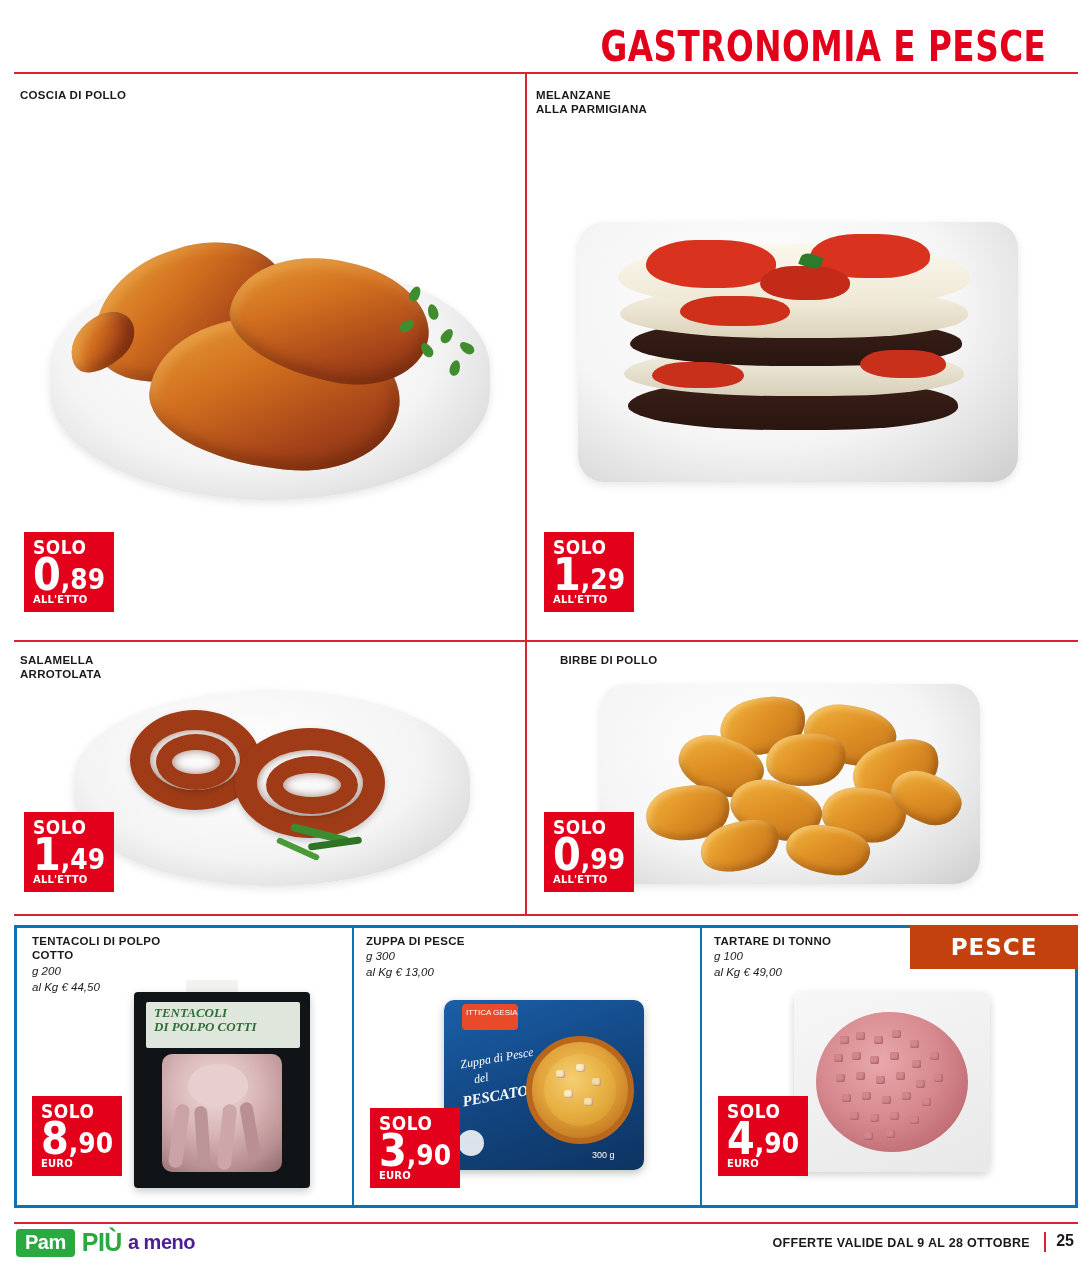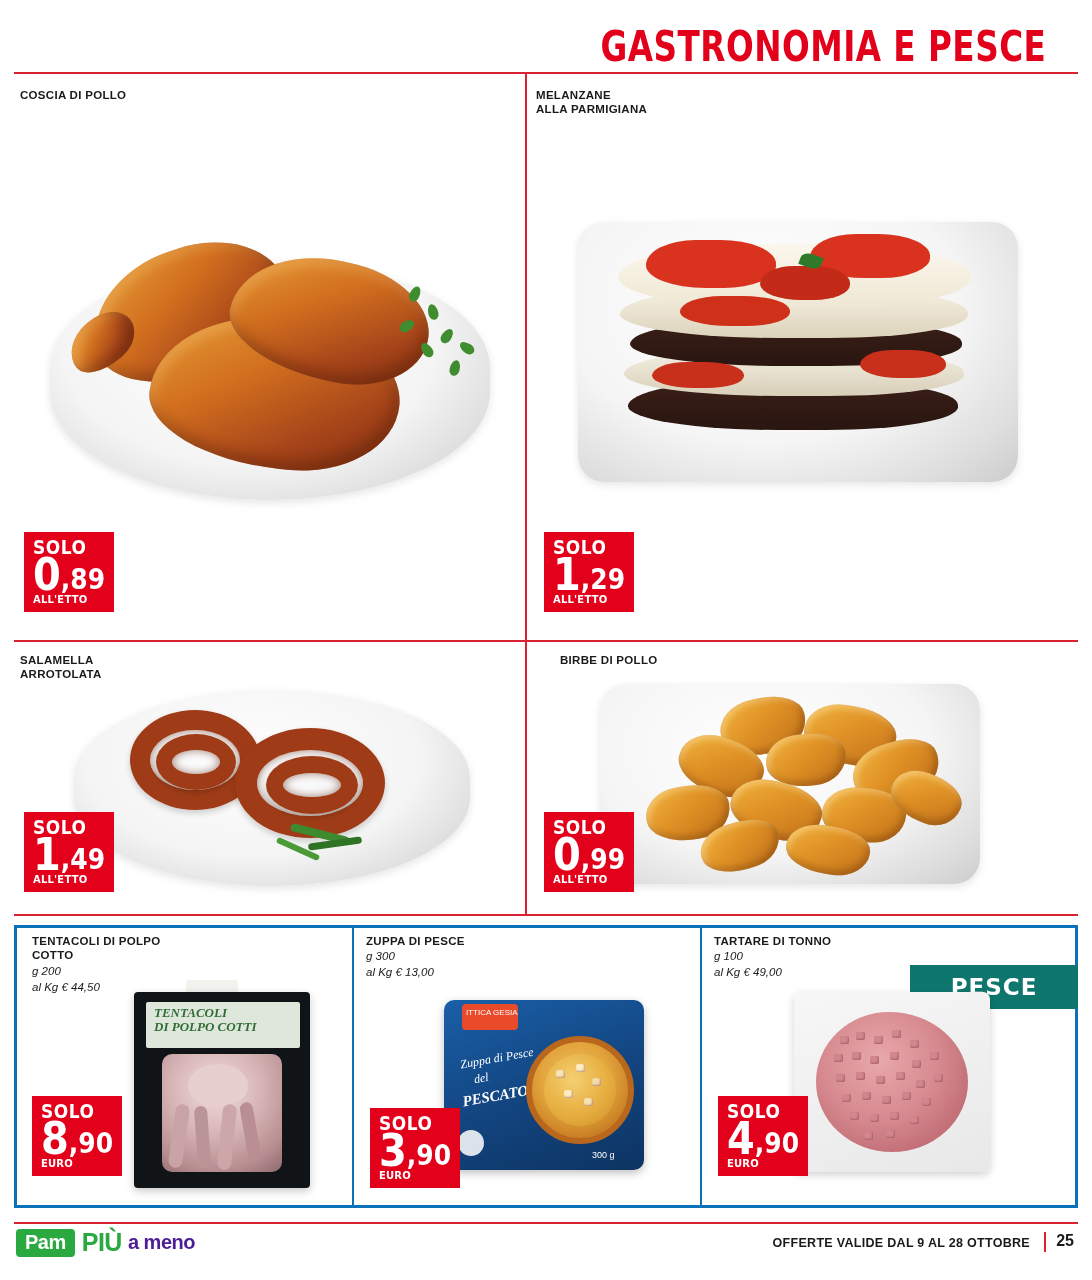--- a/index.html
+++ b/index.html
@@ -146,30 +146,29 @@
     width: 1064px;
     height: 283px;
     border: 3px solid #0b72ba;
   }
   .pesce-tab {
     position: absolute;
     left: 910px;
     top: 925px;
     width: 168px;
     height: 44px;
-    background: #0f766e;
+    background: #c2410c;
     color: #fff;
     display: flex;
     align-items: center;
     justify-content: center;
     font-family: "DejaVu Sans", sans-serif;
     font-weight: bold;
     font-size: 23px;
     letter-spacing: 1px;
-    margin-top: 40px;
   }
   .pesce-vdiv {
     position: absolute;
     width: 2px;
     background: #0b72ba;
   }
 
   
   .footer-rule {
     position: absolute;

